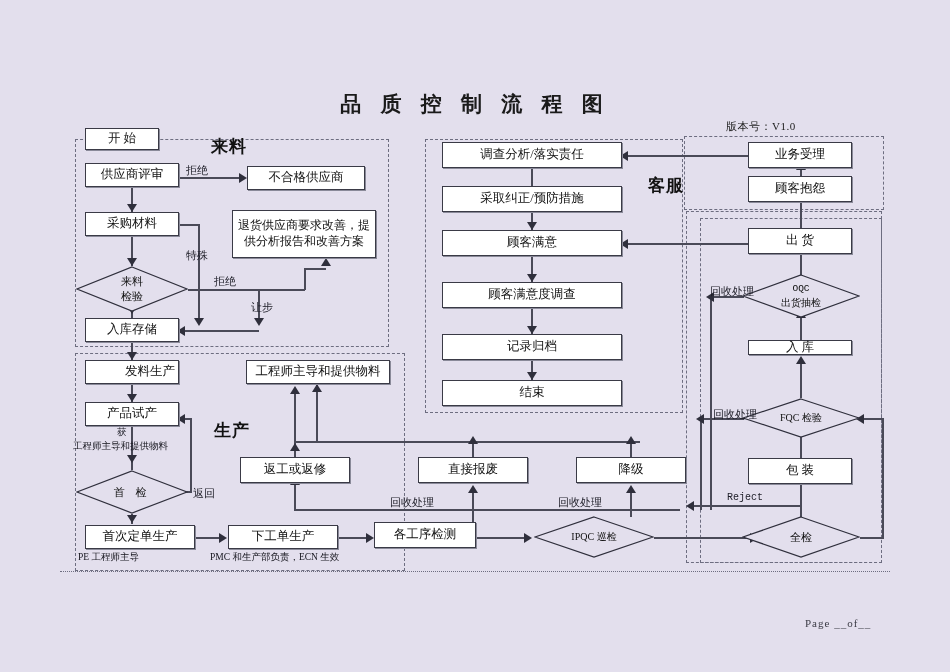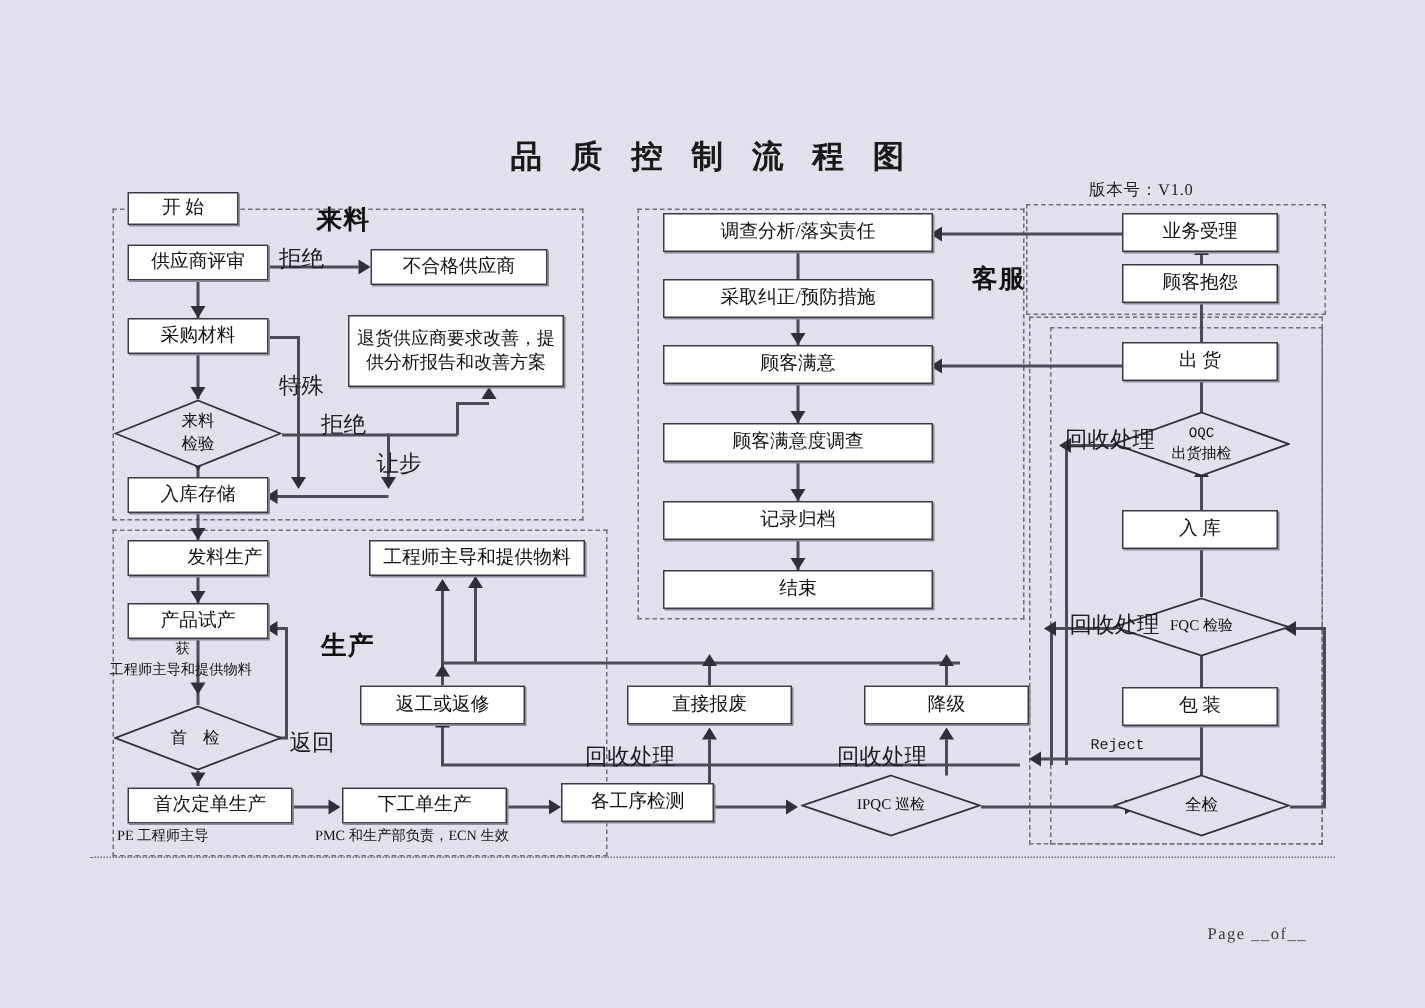--- a/index.html
+++ b/index.html
@@ -60,21 +60,21 @@
   .lnh{height:1.6px;}
   .lnv{width:1.6px;}
   .arrow{width:0;height:0;z-index:4;}
   .arr-d{border-left:5px solid transparent;border-right:5px solid transparent;border-top:8px solid #2f2f3c;}
   .arr-u{border-left:5px solid transparent;border-right:5px solid transparent;border-bottom:8px solid #2f2f3c;}
   .arr-l{border-top:5px solid transparent;border-bottom:5px solid transparent;border-right:8px solid #2f2f3c;}
   .arr-r{border-top:5px solid transparent;border-bottom:5px solid transparent;border-left:8px solid #2f2f3c;}
 
   
   .elabel{
-    font-size:15px;color:#1c1c26;white-space:nowrap;z-index:7;
+    font-size:11px;color:#1c1c26;white-space:nowrap;z-index:7;
     font-family:"Liberation Serif","DejaVu Serif",serif;
   }
   .elabel.mono{font-family:"Liberation Mono","DejaVu Sans Mono",monospace;font-size:10px;}
 
   
   .grouplabel{
     font-size:17px;font-weight:bold;color:#111;z-index:8;letter-spacing:1px;
   }
 
   
@@ -295,21 +295,21 @@
   <div class="abs elabel" style="left:713px;top:407px;">回收处理</div>
   <div class="abs ln lnv" style="left:700px;top:418px;height:92px;"></div>
 
   <div class="abs ln lnh" style="left:860px;top:537px;width:24px;"></div>
   <div class="abs ln lnv" style="left:882px;top:418px;height:120px;"></div>
   <div class="abs ln lnh" style="left:862px;top:418px;width:22px;"></div>
   <div class="abs arrow arr-l" style="left:856px;top:414px;"></div>
 
   <div class="abs ln lnv" style="left:800px;top:362px;height:36px;"></div>
   <div class="abs arrow arr-u" style="left:796px;top:356px;"></div>
-  <div class="abs node" style="left:748px;top:340px;width:104px;height:26px;">入 库</div>
+  <div class="abs node" style="left:748px;top:340px;width:104px;height:15px;">入 库</div>
 
   <div class="abs ln lnv" style="left:800px;top:316px;height:24px;"></div>
   <div class="abs arrow arr-u" style="left:796px;top:310px;"></div>
 
   <div class="abs diamond" style="left:742px;top:274px;width:118px;height:44px;">
     <svg width="118" height="44" viewBox="0 0 118 44">
         <polygon points="59,1 117,22 59,43 1,22" fill="#e3dfed" stroke="#2f2f3c" stroke-width="1.2"></polygon>
       </svg>
     <div class="dtext two">
       <span style="font-size:9.5px;font-family:'Liberation Mono','DejaVu Sans Mono',monospace;">OQC</span>

